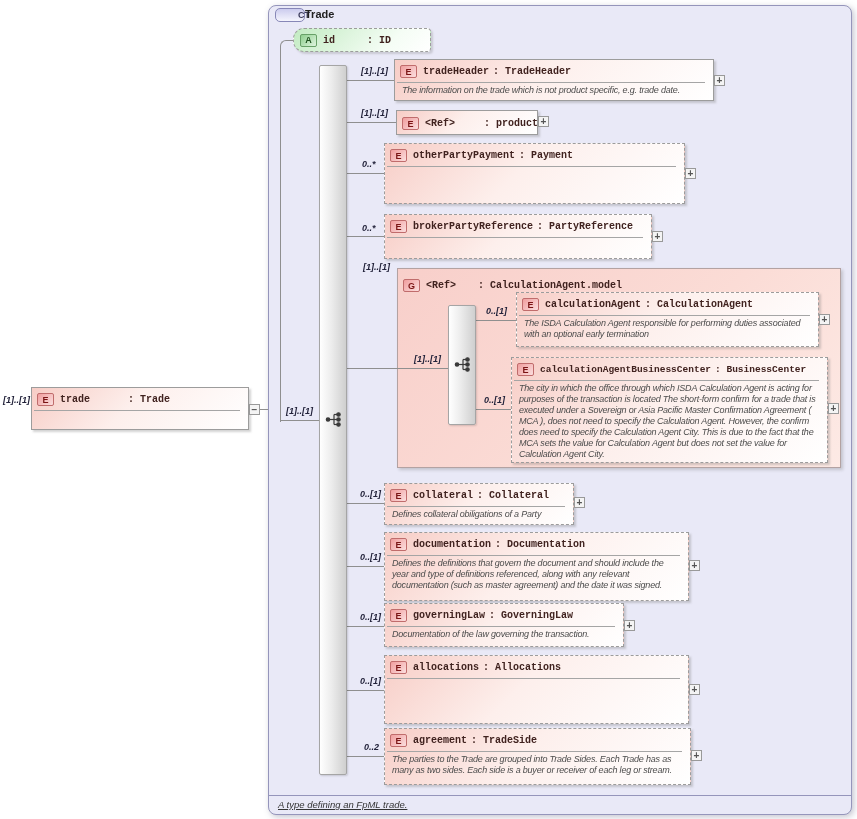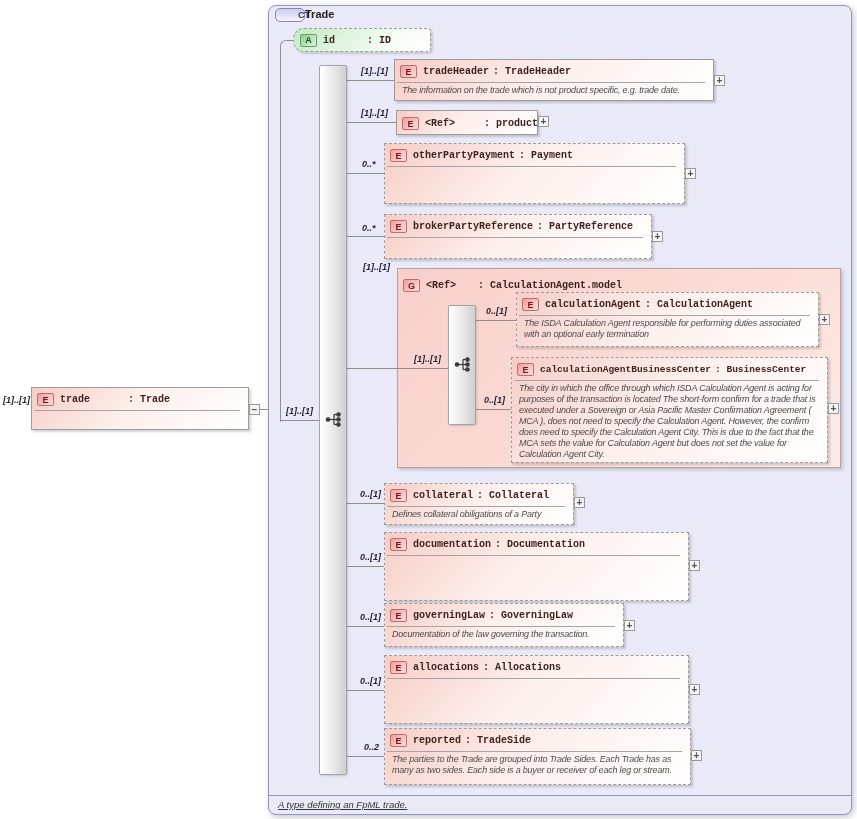--- a/index.html
+++ b/index.html
@@ -210,20 +210,21 @@
     <div class="ann">Defines collateral obiligations of a Party</div>
   </div>
 
   <div class="node dashed" style="left:384px;top:532px;width:305px;height:69px;">
     <div class="hdr">
         <span class="badge e">E</span>
         <span class="nm">documentation</span>
         <span class="tp">: Documentation</span>
       </div>
     <div class="sep"></div>
+    <div class="ann">Defines the definitions that govern the document and should include the year and type of definitions referenced, along with any relevant documentation (such as master agreement) and the date it was signed.</div>
   </div>
 
   <div class="node dashed" style="left:384px;top:603px;width:240px;height:44px;">
     <div class="hdr">
         <span class="badge e">E</span>
         <span class="nm">governingLaw</span>
         <span class="tp">: GoverningLaw</span>
       </div>
     <div class="sep"></div>
     <div class="ann">Documentation of the law governing the transaction.</div>
@@ -234,21 +235,21 @@
         <span class="badge e">E</span>
         <span class="nm">allocations</span>
         <span class="tp">: Allocations</span>
       </div>
     <div class="sep"></div>
   </div>
 
   <div class="node dashed" style="left:384px;top:728px;width:307px;height:57px;">
     <div class="hdr">
         <span class="badge e">E</span>
-        <span class="nm">reported</span>
+        <span class="nm">agreement</span>
         <span class="tp">: TradeSide</span>
       </div>
     <div class="sep"></div>
     <div class="ann">The parties to the Trade are grouped into Trade Sides. Each Trade has as many as two sides. Each side is a buyer or receiver of each leg or stream.</div>
   </div>
 
   <span class="card" style="left:3px;top:395px;">[1]..[1]</span>
   <span class="card" style="left:286px;top:406px;">[1]..[1]</span>
   <span class="card" style="left:361px;top:66px;">[1]..[1]</span>
   <span class="card" style="left:361px;top:108px;">[1]..[1]</span>

